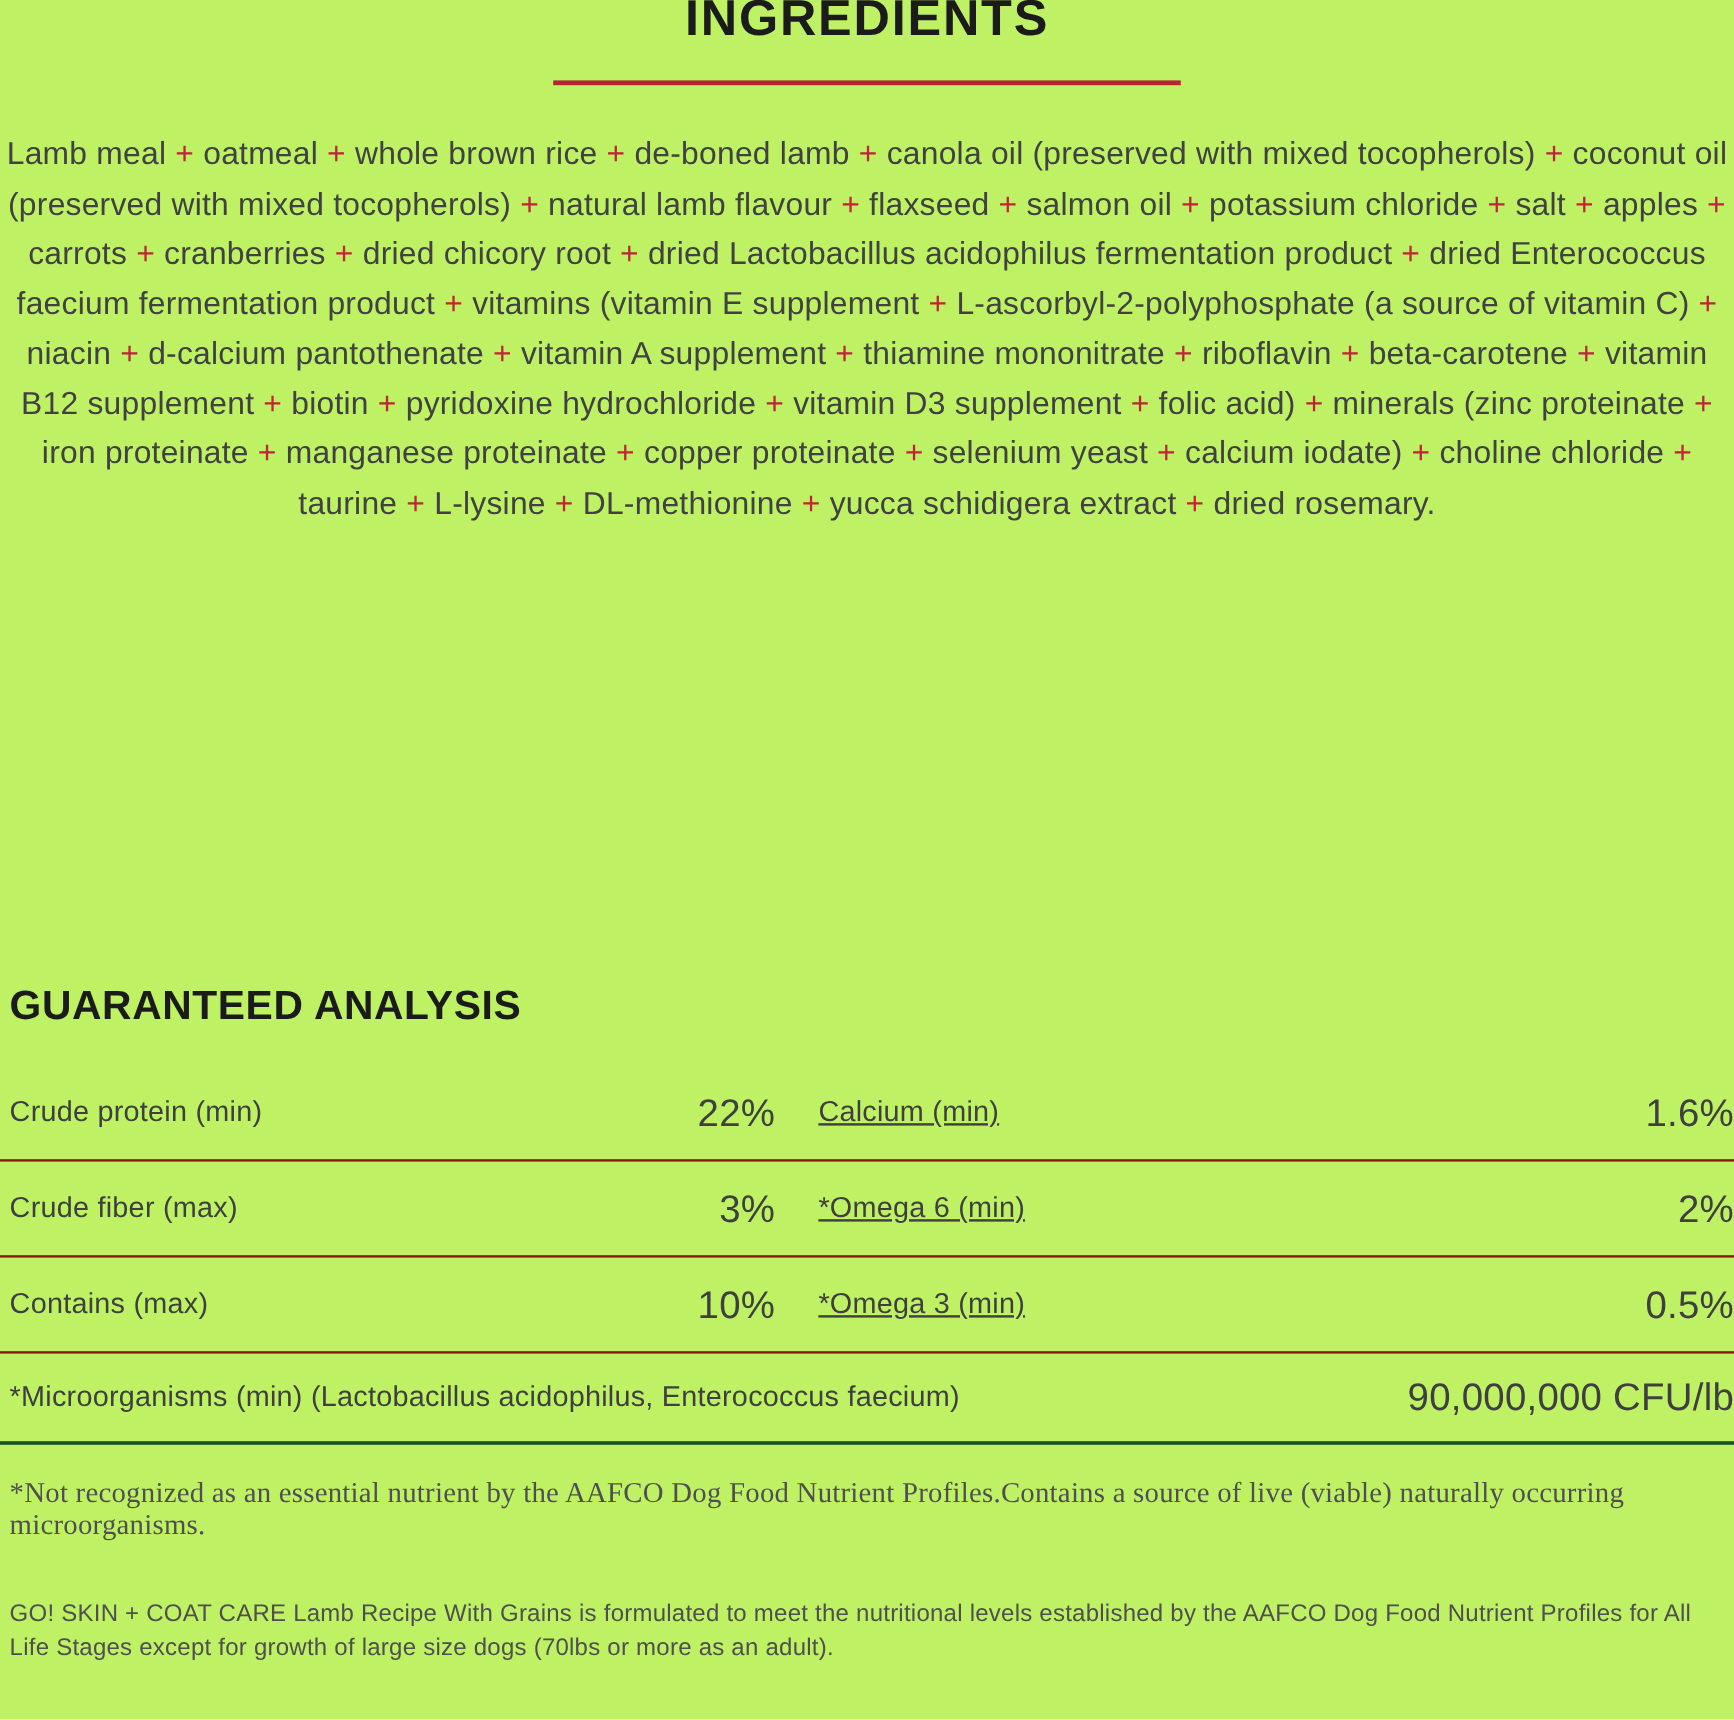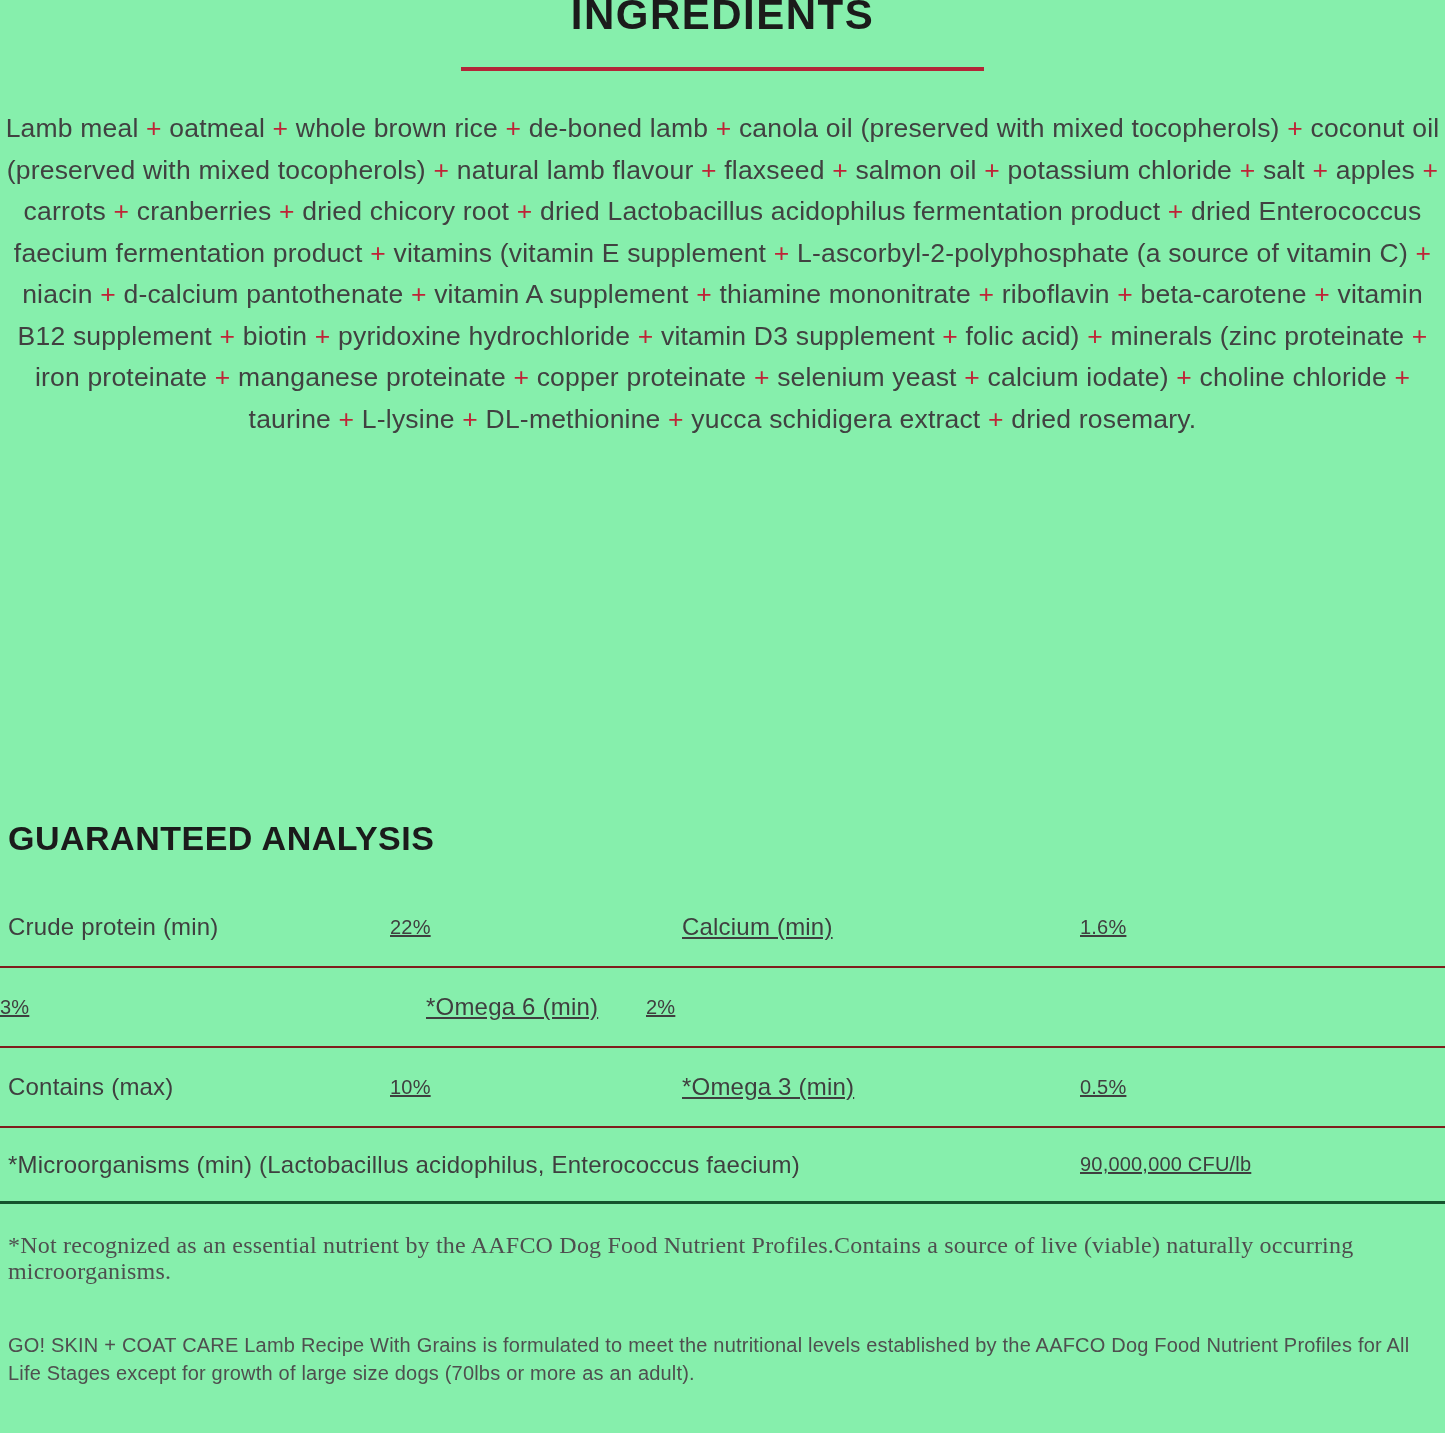--- a/index.html
+++ b/index.html
@@ -1,19 +1,19 @@
 <!DOCTYPE html>
 <html><head>
 <meta charset="utf-8">
 <style>
   html,body{margin:0;padding:0;background:#ffffff;}
   .page{
     position:relative;
     width:1445px;height:1433px;
-    background:#86efac;
+    background:#bef264;
     overflow:hidden;
     font-family:"Liberation Sans",sans-serif;
     -webkit-font-smoothing:antialiased;
   }
   
   .ingredients-section{position:absolute;top:0;left:0;width:1445px;}
   .ing-title{
     margin:-7px 0 0 0;
     text-align:center;
     font-size:42px;line-height:44px;
@@ -57,24 +57,23 @@
     height:73px;
     border-bottom:3px solid #14532d;
   }
   .ga-label{
     padding-left:8px;
     font-size:24px;color:#3f3f3f;letter-spacing:0.2px;
     white-space:nowrap;
   }
   .ga-label-right{padding-left:36px;text-decoration:underline;}
   .ga-value{
-    text-align:left;
-    font-size:20px;color:#3f3f3f;letter-spacing:0.2px;
+    text-align:right;
+    font-size:32px;color:#3f3f3f;letter-spacing:0.2px;
     white-space:nowrap;
-    text-decoration:underline;
   }
   
   .asterisk-note{
     margin:28px 8px 0 8px;
     font-size:24px;line-height:26px;
     color:#4f4f4f;letter-spacing:0.2px;font-family:Liberation Serif, serif;
   }
   .formulation-note{
     margin:48px 8px 0 8px;
     max-width:1430px;
@@ -97,20 +96,21 @@
     <h2 class="ga-title">GUARANTEED ANALYSIS</h2>
 
     <div class="ga-table">
         <div class="ga-row">
           <div class="ga-label">Crude protein (min)</div>
           <div class="ga-value">22%</div>
           <div class="ga-label ga-label-right">Calcium (min)</div>
           <div class="ga-value">1.6%</div>
         </div>
         <div class="ga-row">
+          <div class="ga-label">Crude fiber (max)</div>
           <div class="ga-value">3%</div>
           <div class="ga-label ga-label-right">*Omega 6 (min)</div>
           <div class="ga-value">2%</div>
         </div>
         <div class="ga-row">
           <div class="ga-label">Contains (max)</div>
           <div class="ga-value">10%</div>
           <div class="ga-label ga-label-right">*Omega 3 (min)</div>
           <div class="ga-value">0.5%</div>
         </div>

